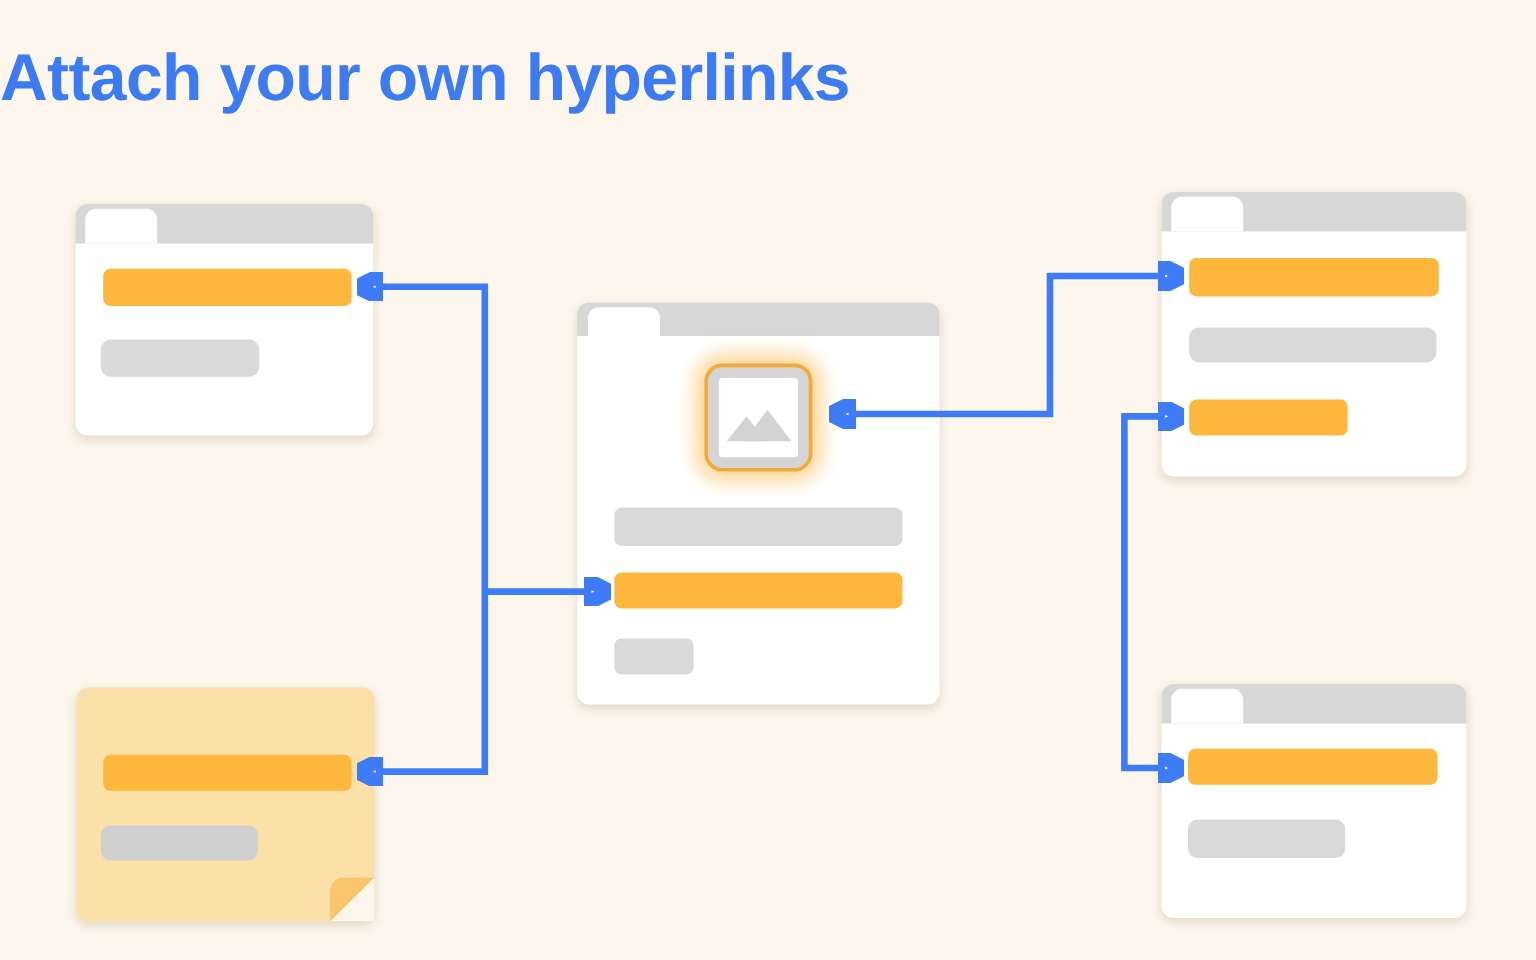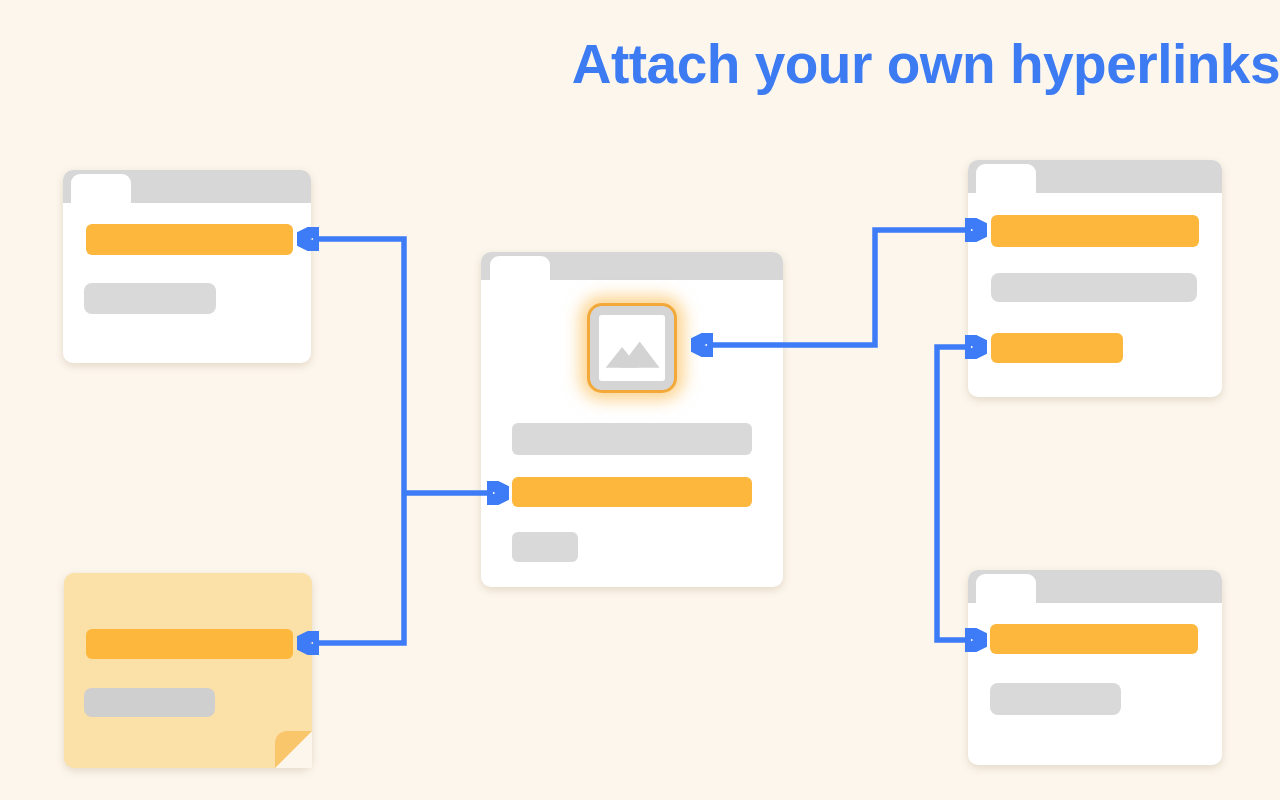--- a/index.html
+++ b/index.html
@@ -10,21 +10,21 @@
   }
   *{box-sizing:border-box;}
   html,body{margin:0;padding:0;}
   body{
     width:1280px;height:800px;position:relative;overflow:hidden;
     background:var(--background);
     font-family:"Liberation Sans",sans-serif;
   }
   .title{
     position:absolute;top:34px;left:0;width:100%;margin:0;
-    text-align:right;font-size:55px;font-weight:700;line-height:1.1;
+    text-align:left;font-size:55px;font-weight:700;line-height:1.1;
     color:var(--title-blue);letter-spacing:-0.5px;
   }
   
   .card{
     position:absolute;background:var(--card-white);border-radius:10px;
     box-shadow:0 3px 8px rgba(120,90,40,.18);
   }
   .tabbar{
     position:absolute;top:0;left:0;right:0;height:33px;
     background:var(--tab-gray);border-radius:10px 10px 0 0;

